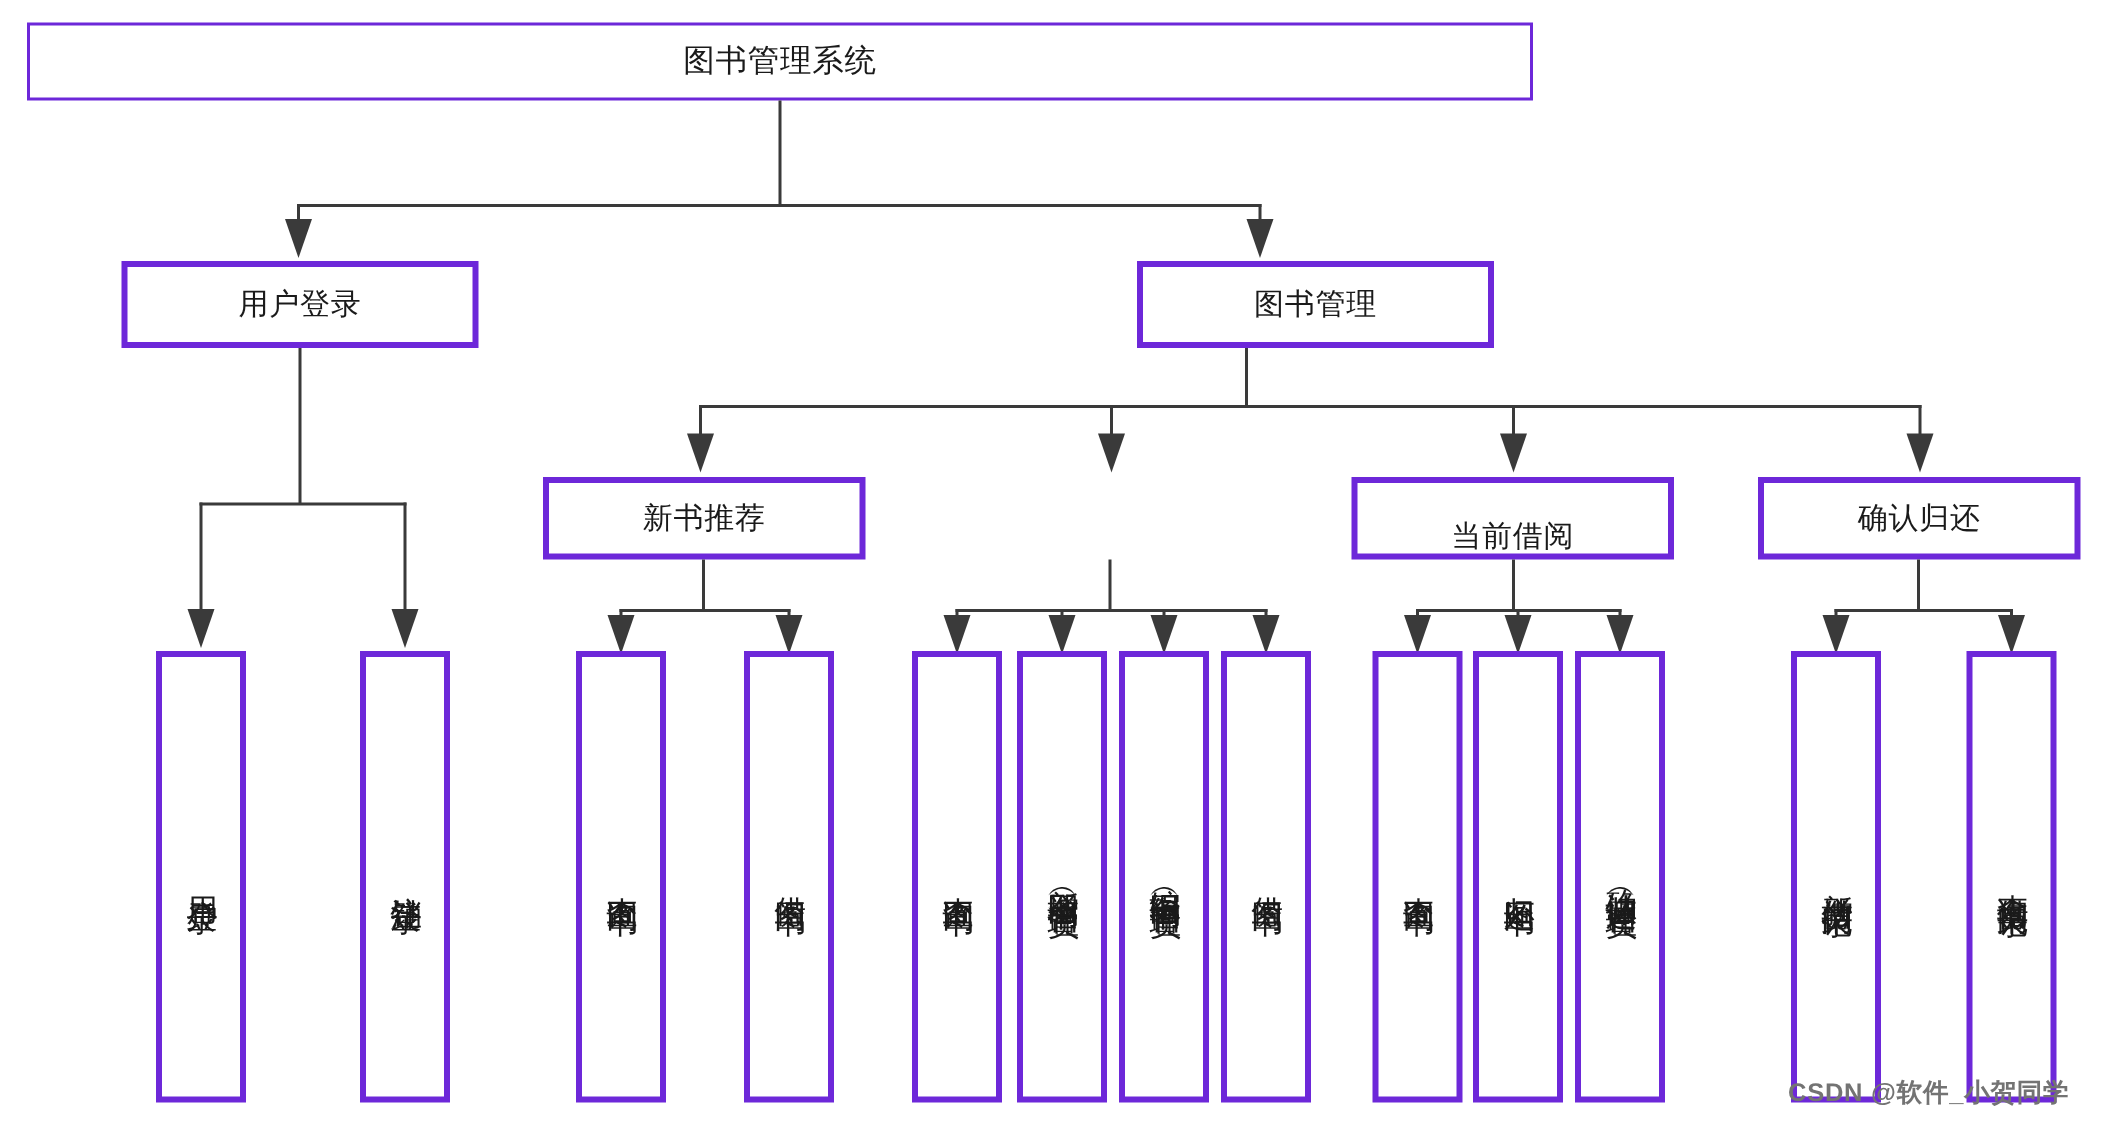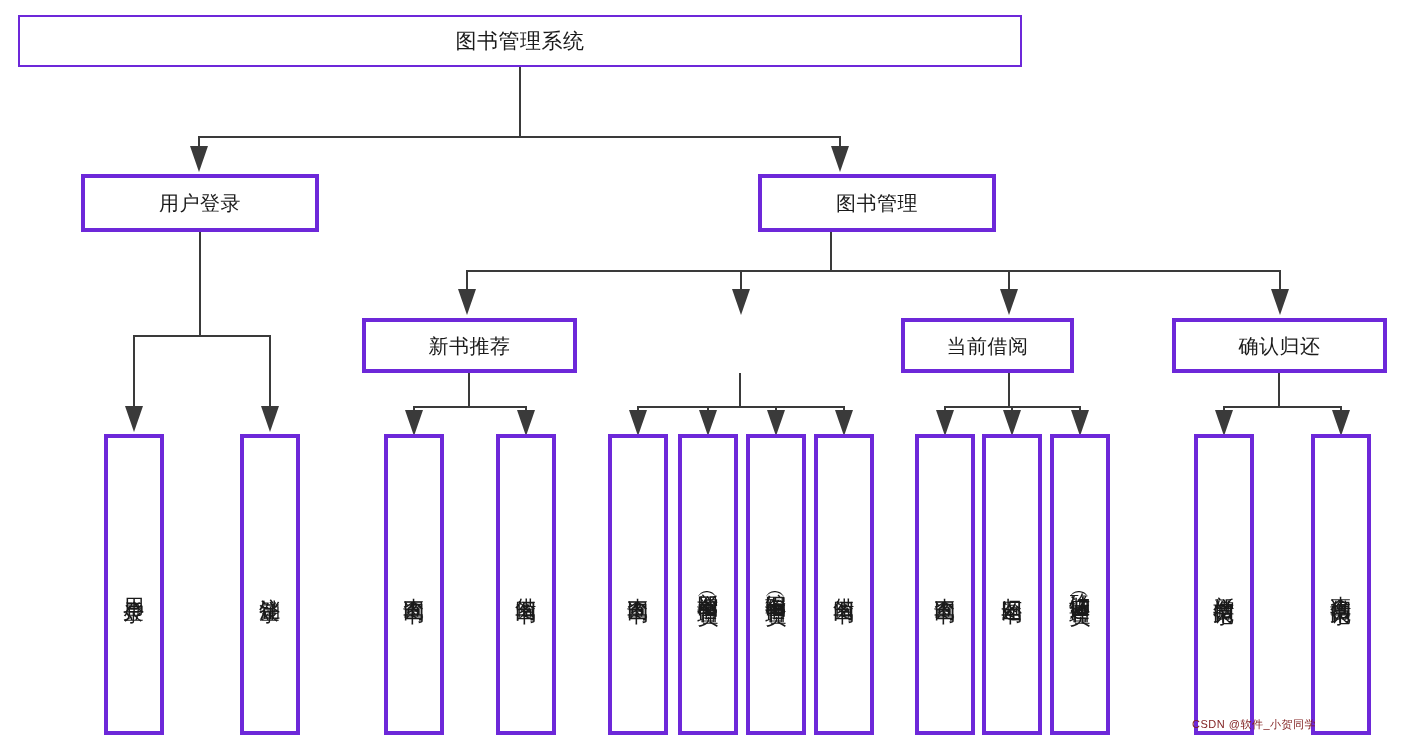--- a/index.html
+++ b/index.html
@@ -58,24 +58,25 @@
     position:absolute;
     width:0;height:0;
     border-left:9px solid transparent;
     border-right:9px solid transparent;
     border-top:26px solid #3a3a3a;
   }
 
   
   .watermark{
     position:absolute;
-    font-size:11px;
-    color:#7f1d1d;
+    font-size:17px;
+    color:#737373;
     white-space:nowrap;
     letter-spacing:0.5px;
+    font-weight:bold;
   }
 </style>
 </head>
 <body>
 
 <div id="canvas">
 
   <div class="node root" style="left:18px;top:15px;width:1004px;height:52px;">
     <span class="lbl">图书管理系统</span>
   </div>
@@ -113,21 +114,21 @@
 
   <div class="vline" style="left:1008px;top:270px;width:2px;height:24px;"></div>
   <div class="arrow" style="left:1000px;top:289px;"></div>
 
   <div class="vline" style="left:1279px;top:270px;width:2px;height:24px;"></div>
   <div class="arrow" style="left:1271px;top:289px;"></div>
 
   <div class="node lvl3" style="left:362px;top:318px;width:215px;height:55px;">
     <span class="lbl">新书推荐</span>
   </div>
-  <div class="node lvl3" style="left:901px;top:318px;width:173px;height:55px;">
+  <div class="node lvl3" style="left:901px;top:318px;width:215px;height:55px;align-items:flex-end;">
     <span class="lbl">当前借阅</span>
   </div>
   <div class="node lvl3" style="left:1172px;top:318px;width:215px;height:55px;">
     <span class="lbl">确认归还</span>
   </div>
 
   <div class="vline" style="left:468px;top:373px;width:2px;height:34px;"></div>
   <div class="hline" style="left:413px;top:406px;width:114px;height:2px;"></div>
   <div class="vline" style="left:413px;top:406px;width:2px;height:12px;"></div>
   <div class="arrow" style="left:405px;top:410px;"></div>

